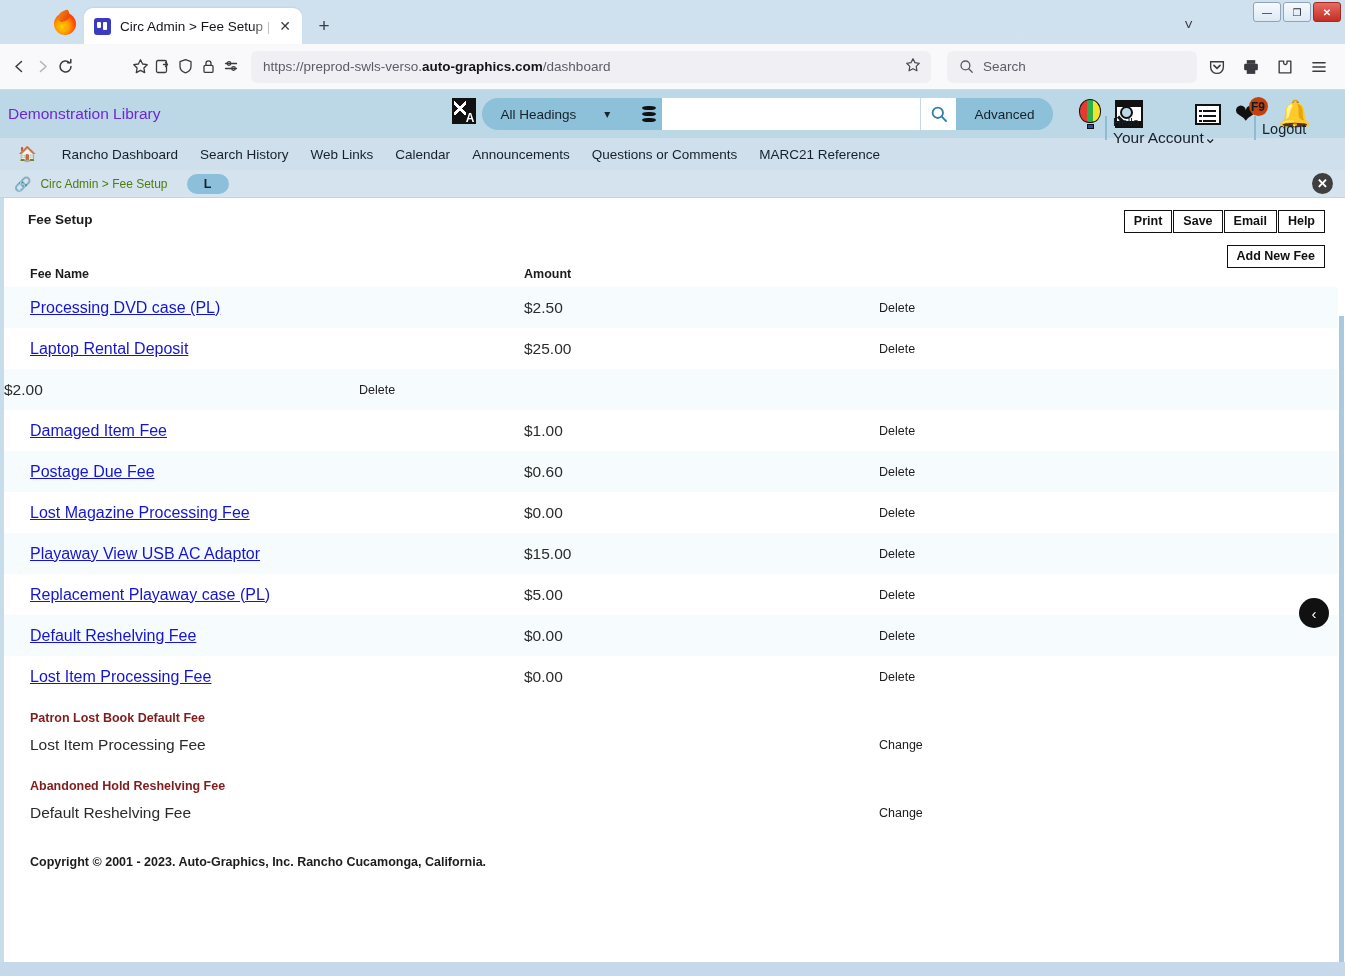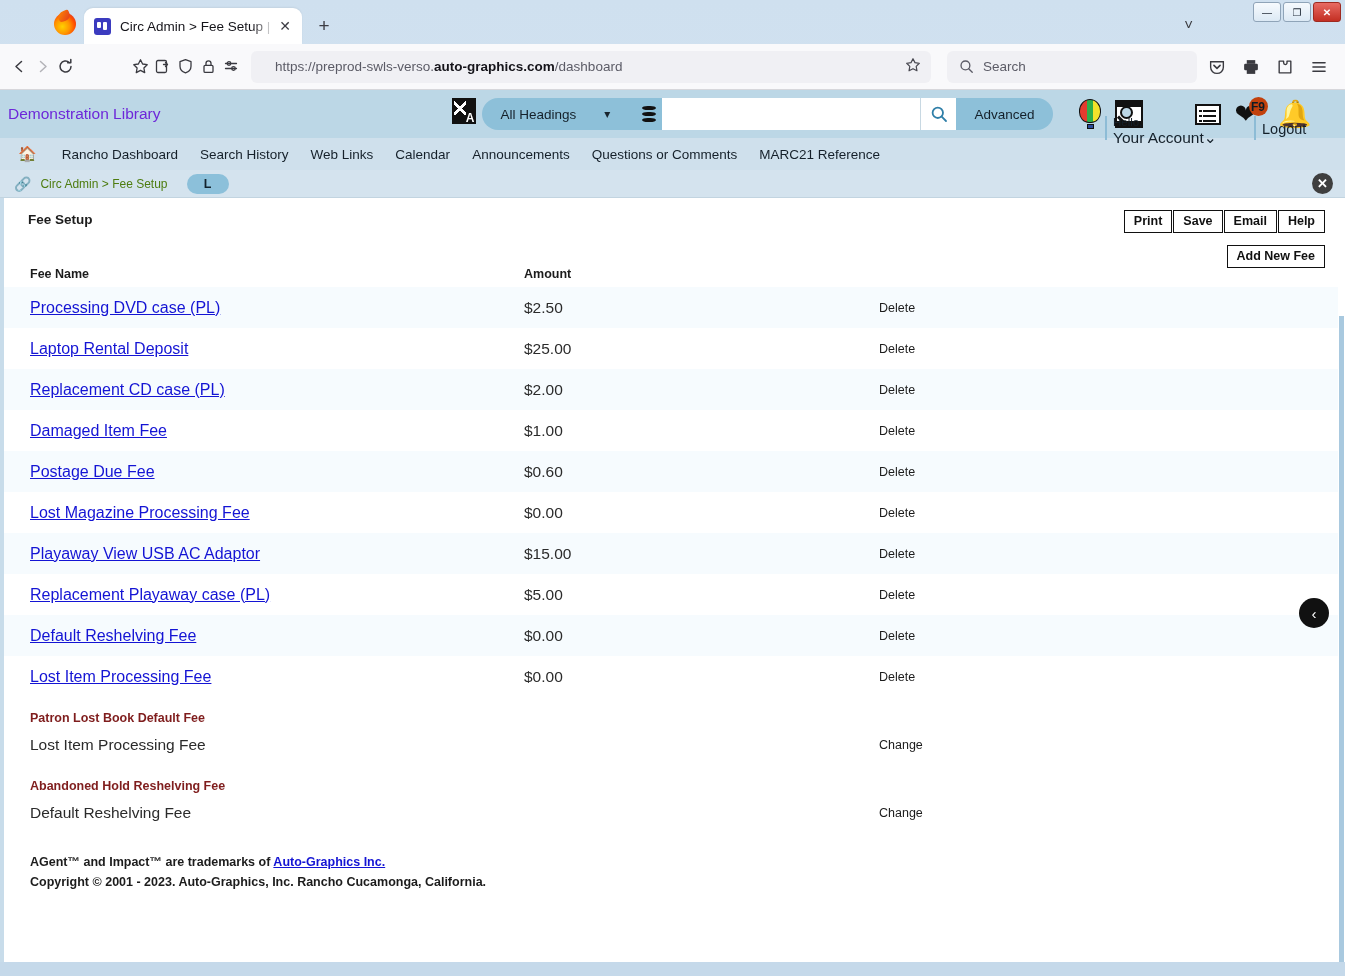--- a/index.html
+++ b/index.html
@@ -94,21 +94,21 @@
     width: 32px; height: 32px; border-radius: 5px;
     display:flex; align-items:center; justify-content:center;
     color:#3a3a40;
   }
   .navbtn.dim { color:#b3b3b8; }
   .urlbar {
     flex: 0 0 680px; height: 32px; background:#f0f0f4; border-radius: 6px;
     display:flex; align-items:center; gap:8px; padding: 0 10px 0 12px;
     margin-left: 6px;
   }
-  .url-text { font-size: 13.5px; color:#5b5b66; white-space:nowrap; flex:1 1 auto;margin-left:12px;}
+  .url-text { font-size: 13.5px; color:#5b5b66; white-space:nowrap; flex:1 1 auto;}
   .url-text b { color:#15141a; font-weight:700; }
   .searchbar {
     flex: 0 0 250px; height: 32px; background:#f0f0f4; border-radius: 6px;
     display:flex;align-items:center; gap:9px; padding: 0 12px; margin-left:12px;
   }
   .search-ph { font-size:13.5px; color:#5b5b66; }
   .nav-right { margin-left:auto; display:flex; align-items:center; gap:2px; }
 
   
   .app {
@@ -532,21 +532,20 @@
                 <div class="c-name"><a class="fee" href="#">Processing DVD case (PL)</a></div>
                 <div class="c-amt amt">$2.50</div>
                 <div class="c-act act">Delete</div>
               </div>
               <div class="row">
                 <div class="c-name"><a class="fee" href="#">Laptop Rental Deposit</a></div>
                 <div class="c-amt amt">$25.00</div>
                 <div class="c-act act">Delete</div>
               </div>
               <div class="row">
-                <div class="c-name"><a class="fee" href="#">Replacement CD case (PL)</a></div>
                 <div class="c-amt amt">$2.00</div>
                 <div class="c-act act">Delete</div>
               </div>
               <div class="row">
                 <div class="c-name"><a class="fee" href="#">Damaged Item Fee</a></div>
                 <div class="c-amt amt">$1.00</div>
                 <div class="c-act act">Delete</div>
               </div>
               <div class="row">
                 <div class="c-name"><a class="fee" href="#">Postage Due Fee</a></div>
@@ -592,23 +591,20 @@
             <div>
               <div class="section-label">Abandoned Hold Reshelving Fee</div>
               <div class="srow">
                 <div class="sname">Default Reshelving Fee</div>
                 <div class="sact">Change</div>
               </div>
             </div>
           </div>
 
         <div class="footer">
-          <div class="l1">
-            <span>AGent™ and Impact™ are trademarks of </span><a href="#">Auto-Graphics Inc.</a>
-          </div>
           <div class="l2">Copyright © 2001 - 2023. Auto-Graphics, Inc. Rancho Cucamonga, California.</div>
         </div>
 
         <div class="sidebtn">‹</div>
       </div>
 
       <div class="pg-scroll">
           <i></i>
         </div>
     </div>

